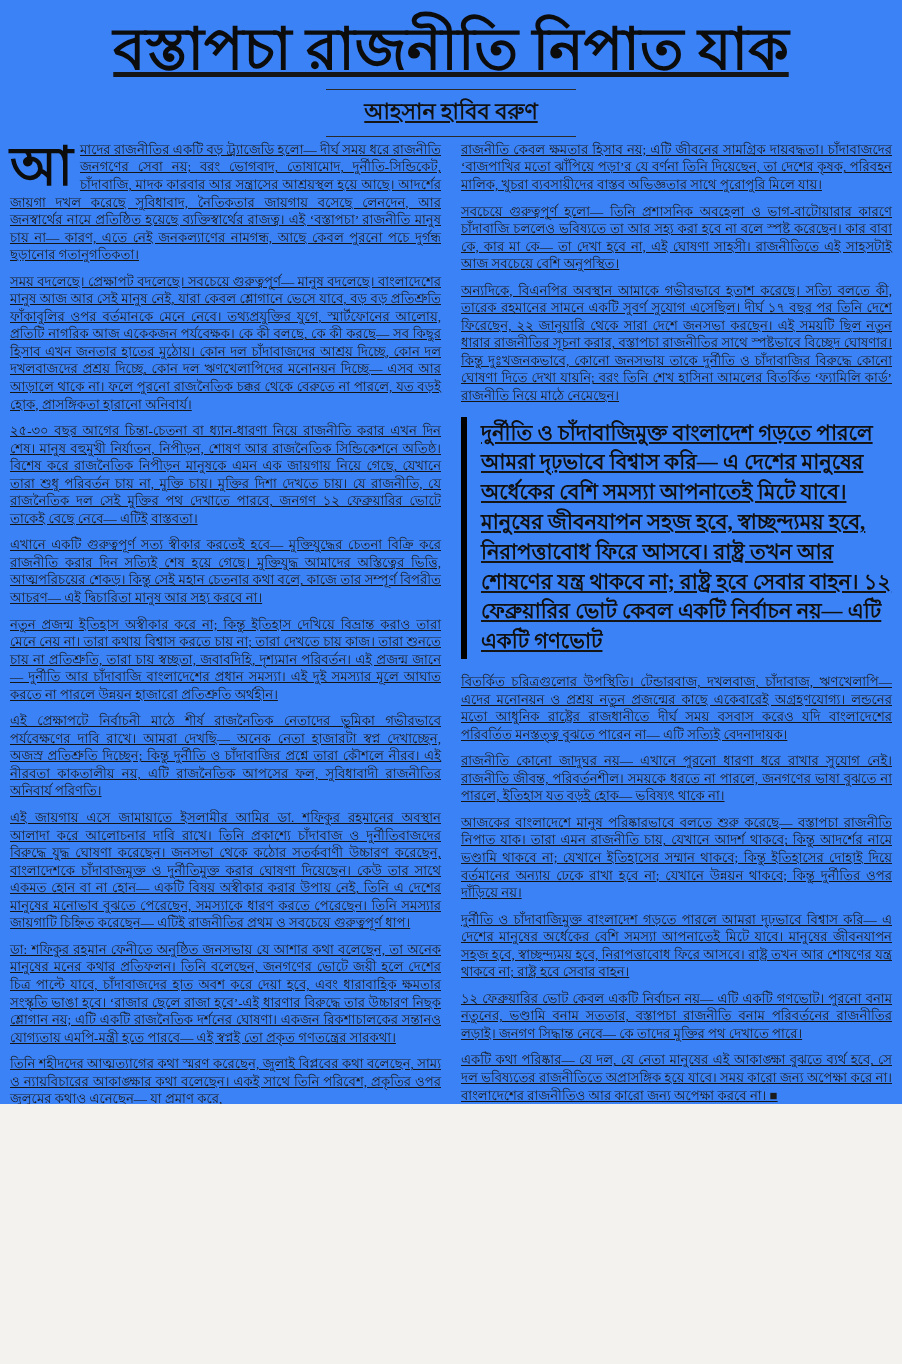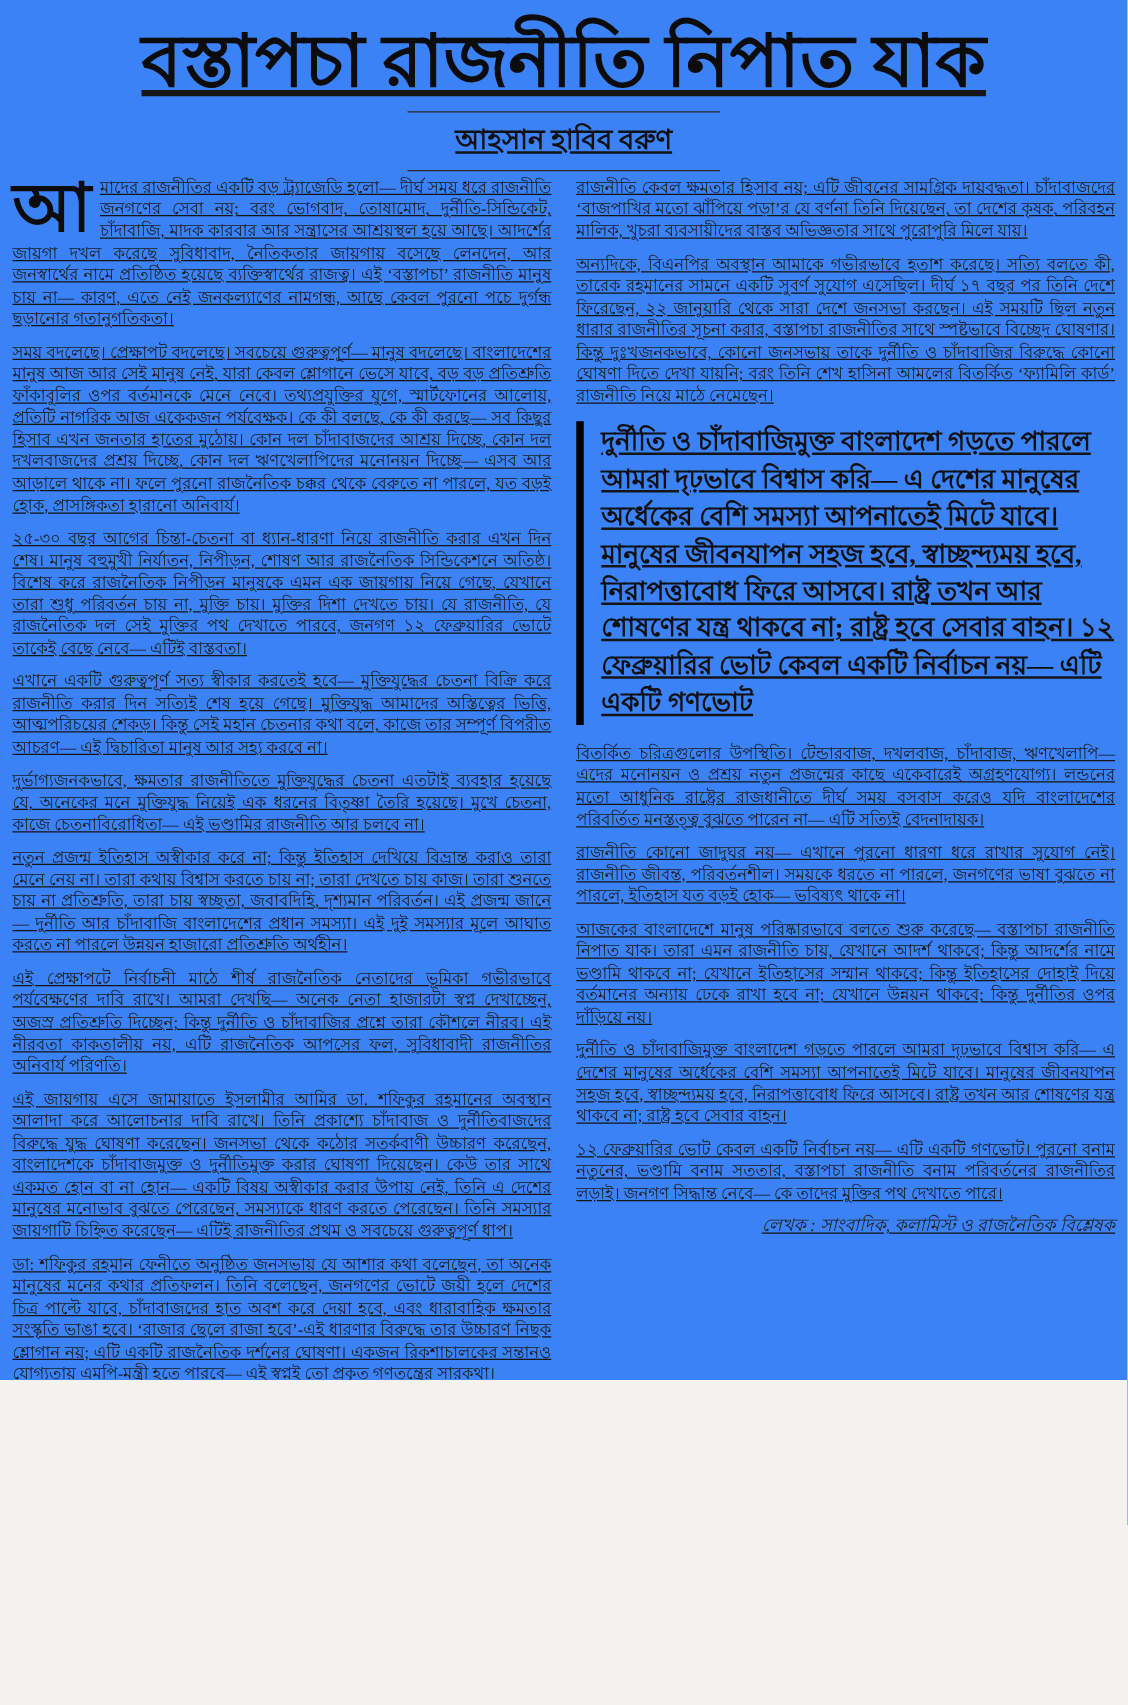--- a/index.html
+++ b/index.html
@@ -91,39 +91,40 @@
     <div class="byline-text">আহসান হাবিব বরুণ</div>
   </div>
 
   <div class="columns">
 
     <div class="col">
       <p class="para"><span class="dropcap">আ</span><span>মাদের রাজনীতির একটি বড় ট্র্যাজেডি হলো— দীর্ঘ সময় ধরে রাজনীতি জনগণের সেবা নয়; বরং ভোগবাদ, তোষামোদ, দুর্নীতি-সিন্ডিকেট, চাঁদাবাজি, মাদক কারবার আর সন্ত্রাসের আশ্রয়স্থল হয়ে আছে। আদর্শের জায়গা দখল করেছে সুবিধাবাদ, নৈতিকতার জায়গায় বসেছে লেনদেন, আর জনস্বার্থের নামে প্রতিষ্ঠিত হয়েছে ব্যক্তিস্বার্থের রাজত্ব। এই ‘বস্তাপচা’ রাজনীতি মানুষ চায় না— কারণ, এতে নেই জনকল্যাণের নামগন্ধ, আছে কেবল পুরনো পচে দুর্গন্ধ ছড়ানোর গতানুগতিকতা।</span></p>
       <p class="para">সময় বদলেছে। প্রেক্ষাপট বদলেছে। সবচেয়ে গুরুত্বপূর্ণ— মানুষ বদলেছে। বাংলাদেশের মানুষ আজ আর সেই মানুষ নেই, যারা কেবল শ্লোগানে ভেসে যাবে, বড় বড় প্রতিশ্রুতি ফাঁকাবুলির ওপর বর্তমানকে মেনে নেবে। তথ্যপ্রযুক্তির যুগে, স্মার্টফোনের আলোয়, প্রতিটি নাগরিক আজ একেকজন পর্যবেক্ষক। কে কী বলছে, কে কী করছে— সব কিছুর হিসাব এখন জনতার হাতের মুঠোয়। কোন দল চাঁদাবাজদের আশ্রয় দিচ্ছে, কোন দল দখলবাজদের প্রশ্রয় দিচ্ছে, কোন দল ঋণখেলাপিদের মনোনয়ন দিচ্ছে— এসব আর আড়ালে থাকে না। ফলে পুরনো রাজনৈতিক চক্কর থেকে বেরুতে না পারলে, যত বড়ই হোক, প্রাসঙ্গিকতা হারানো অনিবার্য।</p>
       <p class="para">২৫-৩০ বছর আগের চিন্তা-চেতনা বা ধ্যান-ধারণা নিয়ে রাজনীতি করার এখন দিন শেষ। মানুষ বহুমুখী নির্যাতন, নিপীড়ন, শোষণ আর রাজনৈতিক সিন্ডিকেশনে অতিষ্ঠ। বিশেষ করে রাজনৈতিক নিপীড়ন মানুষকে এমন এক জায়গায় নিয়ে গেছে, যেখানে তারা শুধু পরিবর্তন চায় না, মুক্তি চায়। মুক্তির দিশা দেখতে চায়। যে রাজনীতি, যে রাজনৈতিক দল সেই মুক্তির পথ দেখাতে পারবে, জনগণ ১২ ফেব্রুয়ারির ভোটে তাকেই বেছে নেবে— এটিই বাস্তবতা।</p>
       <p class="para">এখানে একটি গুরুত্বপূর্ণ সত্য স্বীকার করতেই হবে— মুক্তিযুদ্ধের চেতনা বিক্রি করে রাজনীতি করার দিন সত্যিই শেষ হয়ে গেছে। মুক্তিযুদ্ধ আমাদের অস্তিত্বের ভিত্তি, আত্মপরিচয়ের শেকড়। কিন্তু সেই মহান চেতনার কথা বলে, কাজে তার সম্পূর্ণ বিপরীত আচরণ— এই দ্বিচারিতা মানুষ আর সহ্য করবে না।</p>
-      <p class="para">দুর্ভাগ্যজনকভাবে, ক্ষমতার রাজনীতিতে মুক্তিযুদ্ধের চেতনা এতটাই ব্যবহার হয়েছে যে, অনেকের মনে মুক্তিযুদ্ধ নিয়েই এক ধরনের বিতৃষ্ণা তৈরি হয়েছে। মুখে চেতনা, কাজে চেতনাবিরোধিতা— এই ভণ্ডামির রাজনীতি আর চলবে না।</p>
       <p class="para">নতুন প্রজন্ম ইতিহাস অস্বীকার করে না; কিন্তু ইতিহাস দেখিয়ে বিভ্রান্ত করাও তারা মেনে নেয় না। তারা কথায় বিশ্বাস করতে চায় না; তারা দেখতে চায় কাজ। তারা শুনতে চায় না প্রতিশ্রুতি, তারা চায় স্বচ্ছতা, জবাবদিহি, দৃশ্যমান পরিবর্তন। এই প্রজন্ম জানে— দুর্নীতি আর চাঁদাবাজি বাংলাদেশের প্রধান সমস্যা। এই দুই সমস্যার মূলে আঘাত করতে না পারলে উন্নয়ন হাজারো প্রতিশ্রুতি অর্থহীন।</p>
       <p class="para">এই প্রেক্ষাপটে নির্বাচনী মাঠে শীর্ষ রাজনৈতিক নেতাদের ভূমিকা গভীরভাবে পর্যবেক্ষণের দাবি রাখে। আমরা দেখছি— অনেক নেতা হাজারটা স্বপ্ন দেখাচ্ছেন, অজস্র প্রতিশ্রুতি দিচ্ছেন; কিন্তু দুর্নীতি ও চাঁদাবাজির প্রশ্নে তারা কৌশলে নীরব। এই নীরবতা কাকতালীয় নয়, এটি রাজনৈতিক আপসের ফল, সুবিধাবাদী রাজনীতির অনিবার্য পরিণতি।</p>
       <p class="para">এই জায়গায় এসে জামায়াতে ইসলামীর আমির ডা. শফিকুর রহমানের অবস্থান আলাদা করে আলোচনার দাবি রাখে। তিনি প্রকাশ্যে চাঁদাবাজ ও দুর্নীতিবাজদের বিরুদ্ধে যুদ্ধ ঘোষণা করেছেন। জনসভা থেকে কঠোর সতর্কবাণী উচ্চারণ করেছেন, বাংলাদেশকে চাঁদাবাজমুক্ত ও দুর্নীতিমুক্ত করার ঘোষণা দিয়েছেন। কেউ তার সাথে একমত হোন বা না হোন— একটি বিষয় অস্বীকার করার উপায় নেই, তিনি এ দেশের মানুষের মনোভাব বুঝতে পেরেছেন, সমস্যাকে ধারণ করতে পেরেছেন। তিনি সমস্যার জায়গাটি চিহ্নিত করেছেন— এটিই রাজনীতির প্রথম ও সবচেয়ে গুরুত্বপূর্ণ ধাপ।</p>
       <p class="para">ডা: শফিকুর রহমান ফেনীতে অনুষ্ঠিত জনসভায় যে আশার কথা বলেছেন, তা অনেক মানুষের মনের কথার প্রতিফলন। তিনি বলেছেন, জনগণের ভোটে জয়ী হলে দেশের চিত্র পাল্টে যাবে, চাঁদাবাজদের হাত অবশ করে দেয়া হবে, এবং ধারাবাহিক ক্ষমতার সংস্কৃতি ভাঙা হবে। ‘রাজার ছেলে রাজা হবে’-এই ধারণার বিরুদ্ধে তার উচ্চারণ নিছক শ্লোগান নয়; এটি একটি রাজনৈতিক দর্শনের ঘোষণা। একজন রিকশাচালকের সন্তানও যোগ্যতায় এমপি-মন্ত্রী হতে পারবে— এই স্বপ্নই তো প্রকৃত গণতন্ত্রের সারকথা।</p>
       <p class="para">তিনি শহীদদের আত্মত্যাগের কথা স্মরণ করেছেন, জুলাই বিপ্লবের কথা বলেছেন, সাম্য ও ন্যায়বিচারের আকাঙ্ক্ষার কথা বলেছেন। একই সাথে তিনি পরিবেশ, প্রকৃতির ওপর জুলুমের কথাও এনেছেন— যা প্রমাণ করে,</p>
     </div>
 
     <div class="col">
       <p class="para">রাজনীতি কেবল ক্ষমতার হিসাব নয়; এটি জীবনের সামগ্রিক দায়বদ্ধতা। চাঁদাবাজদের ‘বাজপাখির মতো ঝাঁপিয়ে পড়া’র যে বর্ণনা তিনি দিয়েছেন, তা দেশের কৃষক, পরিবহন মালিক, খুচরা ব্যবসায়ীদের বাস্তব অভিজ্ঞতার সাথে পুরোপুরি মিলে যায়।</p>
+      <p class="para">সবচেয়ে গুরুত্বপূর্ণ হলো— তিনি প্রশাসনিক অবহেলা ও ভাগ-বাটোয়ারার কারণে চাঁদাবাজি চললেও ভবিষ্যতে তা আর সহ্য করা হবে না বলে স্পষ্ট করেছেন। কার বাবা কে, কার মা কে— তা দেখা হবে না, এই ঘোষণা সাহসী। রাজনীতিতে এই সাহসটাই আজ সবচেয়ে বেশি অনুপস্থিত।</p>
       <p class="para">অন্যদিকে, বিএনপির অবস্থান আমাকে গভীরভাবে হতাশ করেছে। সত্যি বলতে কী, তারেক রহমানের সামনে একটি সুবর্ণ সুযোগ এসেছিল। দীর্ঘ ১৭ বছর পর তিনি দেশে ফিরেছেন, ২২ জানুয়ারি থেকে সারা দেশে জনসভা করছেন। এই সময়টি ছিল নতুন ধারার রাজনীতির সূচনা করার, বস্তাপচা রাজনীতির সাথে স্পষ্টভাবে বিচ্ছেদ ঘোষণার। কিন্তু দুঃখজনকভাবে, কোনো জনসভায় তাকে দুর্নীতি ও চাঁদাবাজির বিরুদ্ধে কোনো ঘোষণা দিতে দেখা যায়নি; বরং তিনি শেখ হাসিনা আমলের বিতর্কিত ‘ফ্যামিলি কার্ড’ রাজনীতি নিয়ে মাঠে নেমেছেন।</p>
 
       <div class="pullquote">দুর্নীতি ও চাঁদাবাজিমুক্ত বাংলাদেশ গড়তে পারলে আমরা দৃঢ়ভাবে বিশ্বাস করি— এ দেশের মানুষের অর্ধেকের বেশি সমস্যা আপনাতেই মিটে যাবে। মানুষের জীবনযাপন সহজ হবে, স্বাচ্ছন্দ্যময় হবে, নিরাপত্তাবোধ ফিরে আসবে। রাষ্ট্র তখন আর শোষণের যন্ত্র থাকবে না; রাষ্ট্র হবে সেবার বাহন। ১২ ফেব্রুয়ারির ভোট কেবল একটি নির্বাচন নয়— এটি একটি গণভোট</div>
 
       <p class="para">বিতর্কিত চরিত্রগুলোর উপস্থিতি। টেন্ডারবাজ, দখলবাজ, চাঁদাবাজ, ঋণখেলাপি— এদের মনোনয়ন ও প্রশ্রয় নতুন প্রজন্মের কাছে একেবারেই অগ্রহণযোগ্য। লন্ডনের মতো আধুনিক রাষ্ট্রের রাজধানীতে দীর্ঘ সময় বসবাস করেও যদি বাংলাদেশের পরিবর্তিত মনস্তত্ত্ব বুঝতে পারেন না— এটি সত্যিই বেদনাদায়ক।</p>
       <p class="para">রাজনীতি কোনো জাদুঘর নয়— এখানে পুরনো ধারণা ধরে রাখার সুযোগ নেই। রাজনীতি জীবন্ত, পরিবর্তনশীল। সময়কে ধরতে না পারলে, জনগণের ভাষা বুঝতে না পারলে, ইতিহাস যত বড়ই হোক— ভবিষ্যৎ থাকে না।</p>
       <p class="para">আজকের বাংলাদেশে মানুষ পরিষ্কারভাবে বলতে শুরু করেছে— বস্তাপচা রাজনীতি নিপাত যাক। তারা এমন রাজনীতি চায়, যেখানে আদর্শ থাকবে; কিন্তু আদর্শের নামে ভণ্ডামি থাকবে না; যেখানে ইতিহাসের সম্মান থাকবে; কিন্তু ইতিহাসের দোহাই দিয়ে বর্তমানের অন্যায় ঢেকে রাখা হবে না; যেখানে উন্নয়ন থাকবে; কিন্তু দুর্নীতির ওপর দাঁড়িয়ে নয়।</p>
       <p class="para">দুর্নীতি ও চাঁদাবাজিমুক্ত বাংলাদেশ গড়তে পারলে আমরা দৃঢ়ভাবে বিশ্বাস করি— এ দেশের মানুষের অর্ধেকের বেশি সমস্যা আপনাতেই মিটে যাবে। মানুষের জীবনযাপন সহজ হবে, স্বাচ্ছন্দ্যময় হবে, নিরাপত্তাবোধ ফিরে আসবে। রাষ্ট্র তখন আর শোষণের যন্ত্র থাকবে না; রাষ্ট্র হবে সেবার বাহন।</p>
       <p class="para">১২ ফেব্রুয়ারির ভোট কেবল একটি নির্বাচন নয়— এটি একটি গণভোট। পুরনো বনাম নতুনের, ভণ্ডামি বনাম সততার, বস্তাপচা রাজনীতি বনাম পরিবর্তনের রাজনীতির লড়াই। জনগণ সিদ্ধান্ত নেবে— কে তাদের মুক্তির পথ দেখাতে পারে।</p>
+      <p class="para">একটি কথা পরিষ্কার— যে দল, যে নেতা মানুষের এই আকাঙ্ক্ষা বুঝতে ব্যর্থ হবে, সে দল ভবিষ্যতের রাজনীতিতে অপ্রাসঙ্গিক হয়ে যাবে। সময় কারো জন্য অপেক্ষা করে না। বাংলাদেশের রাজনীতিও আর কারো জন্য অপেক্ষা করবে না। ■</p>
 
       <div class="footer-credit">
         <div>লেখক : সাংবাদিক, কলামিস্ট ও রাজনৈতিক বিশ্লেষক</div>
       </div>
     </div>
 
   </div>
 </div>
 
 </body></html>

